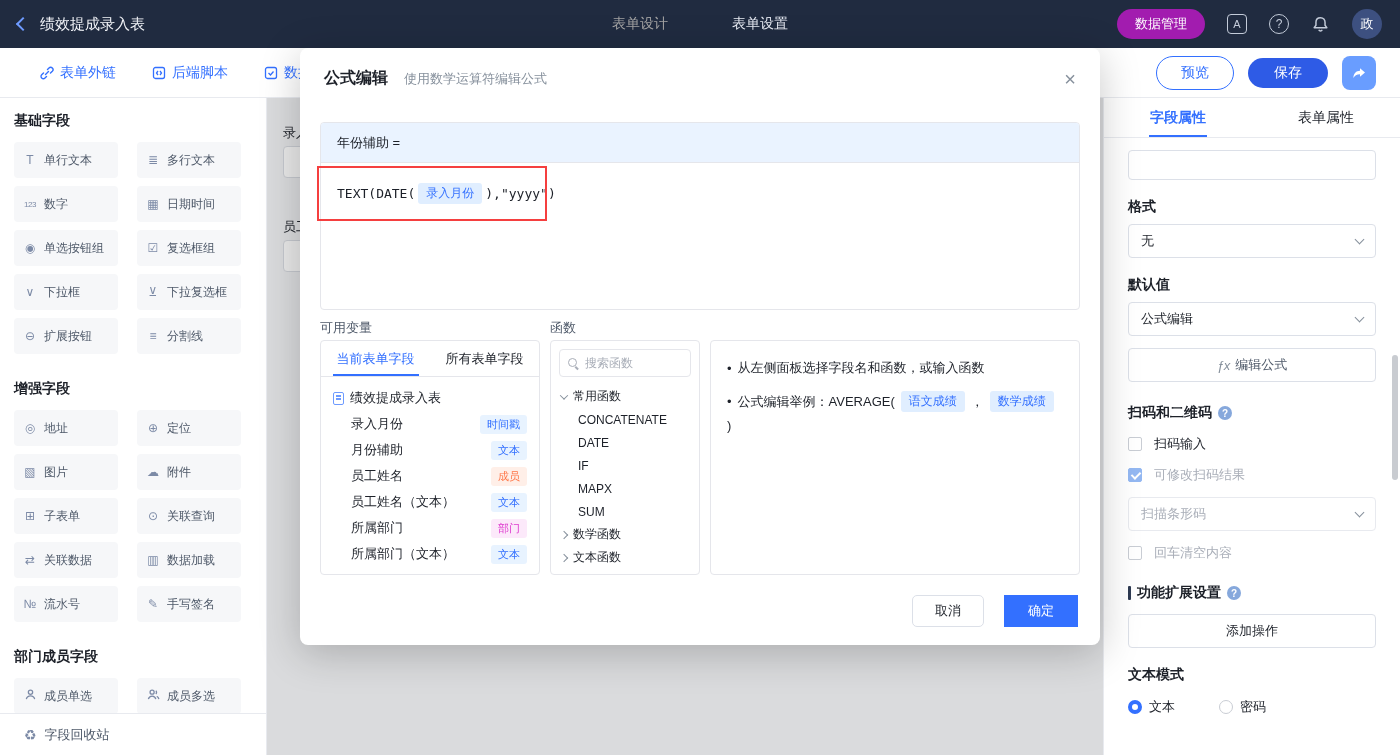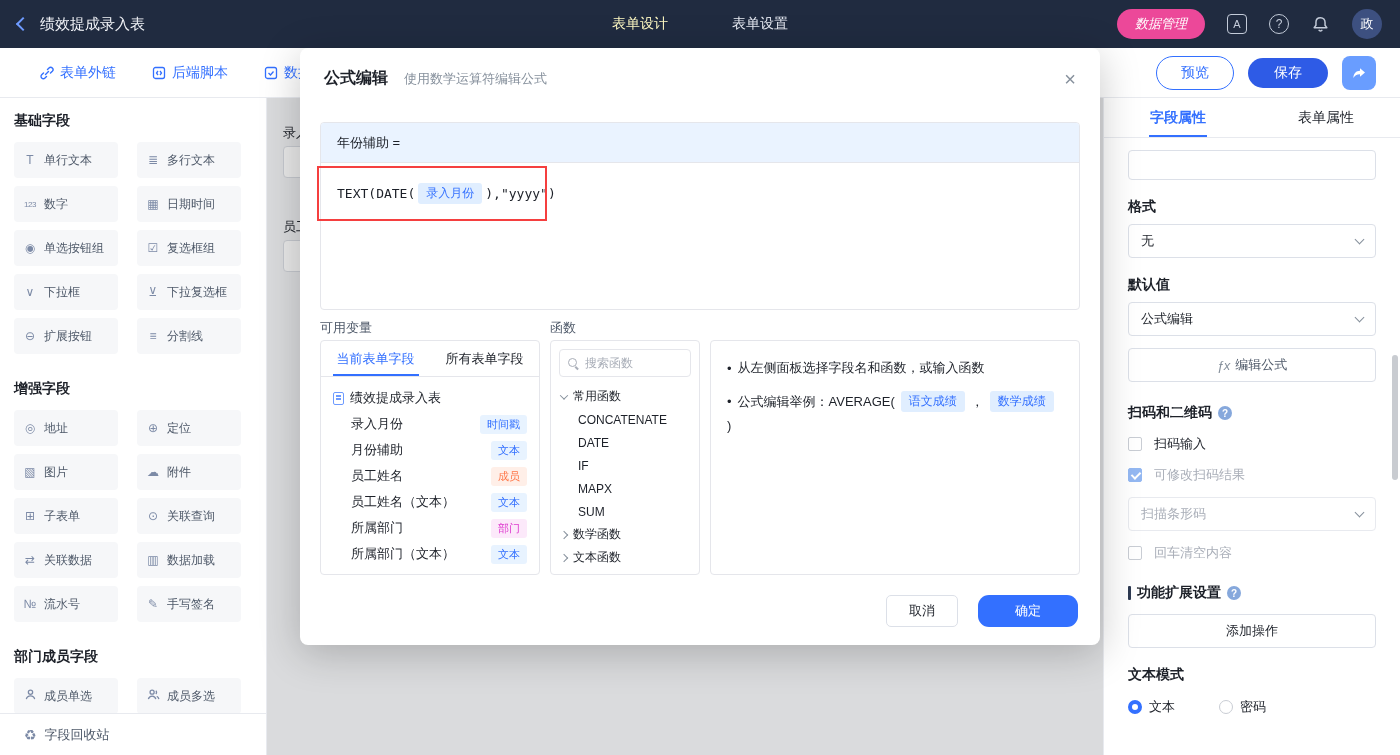--- a/index.html
+++ b/index.html
@@ -6,23 +6,23 @@
   html,body { width:1400px; height:755px; overflow:hidden; }
   body { position:relative; font-family:"Liberation Sans","DejaVu Sans",sans-serif; background:#fff; color:#1D2129; }
 
   
   .topbar { position:absolute; top:0; left:0; right:0; height:48px; background:#202B40; display:flex; align-items:center; padding:0 18px; z-index:5; }
   .tb-left { display:flex; align-items:center; gap:12px; }
   .back-chev { width:10px; height:10px; border-left:2px solid #6E9BFF; border-bottom:2px solid #6E9BFF; transform:rotate(45deg); cursor:pointer; }
   .tb-title { font-size:15px; color:#F2F4F8; }
   .tb-tabs { position:absolute; left:50%; transform:translateX(-50%); display:flex; gap:64px; }
   .tb-tab { font-size:14px; color:#E6EAF2; cursor:pointer; }
-  .tb-tab.active { color:#fef9c3; }
+  .tb-tab.active { color:#a3a3a3; }
   .tb-right { margin-left:auto; display:flex; align-items:center; gap:22px; }
-  .btn-data { height:30px; padding:0 18px; border-radius:15px; background:#ec4899; color:#fff; font-size:13px; display:flex; align-items:center; cursor:pointer;font-style:italic; }
+  .btn-data { height:30px; padding:0 18px; border-radius:15px; background:#a21caf; color:#fff; font-size:13px; display:flex; align-items:center; cursor:pointer; }
   .tb-icon { cursor:pointer; display:flex; align-items:center; justify-content:center; }
   .translate-box { width:20px; height:20px; border:1.5px solid #C3CBD9; border-radius:4px; color:#C3CBD9; font-size:11px; display:flex; align-items:center; justify-content:center; }
   .help-circ { width:20px; height:20px; border:1.5px solid #C3CBD9; border-radius:50%; color:#C3CBD9; font-size:12px; display:flex; align-items:center; justify-content:center; }
   .avatar { width:30px; height:30px; border-radius:50%; background:#3D5080; color:#fff; font-size:13px; display:flex; align-items:center; justify-content:center; cursor:pointer; }
 
   
   .toolbar { position:absolute; top:48px; left:0; right:0; height:50px; background:#fff; border-bottom:1px solid #E8EAEF; display:flex; align-items:center; padding:0 24px 0 40px; z-index:3; }
   .toolbar-left { display:flex; align-items:center; gap:36px; }
   .tool-link { display:flex; align-items:center; gap:6px; color:#3370FF; font-size:14px; cursor:pointer; white-space:nowrap; }
   .toolbar-right { margin-left:auto; display:flex; align-items:center; gap:14px; }
@@ -111,21 +111,21 @@
   .mag-icon::after { content:""; position:absolute; left:8px; top:8px; width:4px; height:1.5px; background:#A9AEB8; transform:rotate(45deg); transform-origin:0 0; }
   .fn-group { display:flex; align-items:center; gap:6px; height:23px; padding:0 10px; font-size:12px; color:#1D2129; cursor:pointer; }
   .caret-down { width:6px; height:6px; border-right:1.4px solid #86909C; border-bottom:1.4px solid #86909C; transform:rotate(45deg) translate(-1px,-1px); flex:none; }
   .caret-right { width:6px; height:6px; border-right:1.4px solid #86909C; border-bottom:1.4px solid #86909C; transform:rotate(-45deg); flex:none; }
   .fn-item { height:23px; display:flex; align-items:center; padding-left:27px; font-size:12px; color:#1D2129; cursor:pointer; }
   .help-panel { position:absolute; left:410px; top:292px; width:370px; height:235px; border:1px solid #E5E6EB; border-radius:4px; padding:18px 16px; }
   .help-line { font-size:13px; color:#1D2129; margin-bottom:14px; display:flex; align-items:center; gap:6px; flex-wrap:wrap; }
   .bullet { color:#1D2129; }
   .modal-foot { position:absolute; right:22px; bottom:18px; display:flex; gap:20px; }
   .btn-cancel { width:72px; height:32px; border:1px solid #DCE0E8; border-radius:5px; background:#fff; font-size:13px; color:#1D2129; display:flex; align-items:center; justify-content:center; cursor:pointer; }
-  .btn-ok { width:100px; height:32px; border-radius:11px; background:#3370FF; color:#fff; font-size:13px; display:flex; align-items:center; justify-content:center; cursor:pointer; }
+  .btn-ok { width:74px; height:32px; border-radius:0; background:#3370FF; color:#fff; font-size:13px; display:flex; align-items:center; justify-content:center; cursor:pointer; }
 </style>
 </head>
 <body>
 
 <div class="topbar">
   <div class="tb-left">
     <span class="back-chev"></span>
     <span class="tb-title">绩效提成录入表</span>
   </div>
   <div class="tb-tabs">

